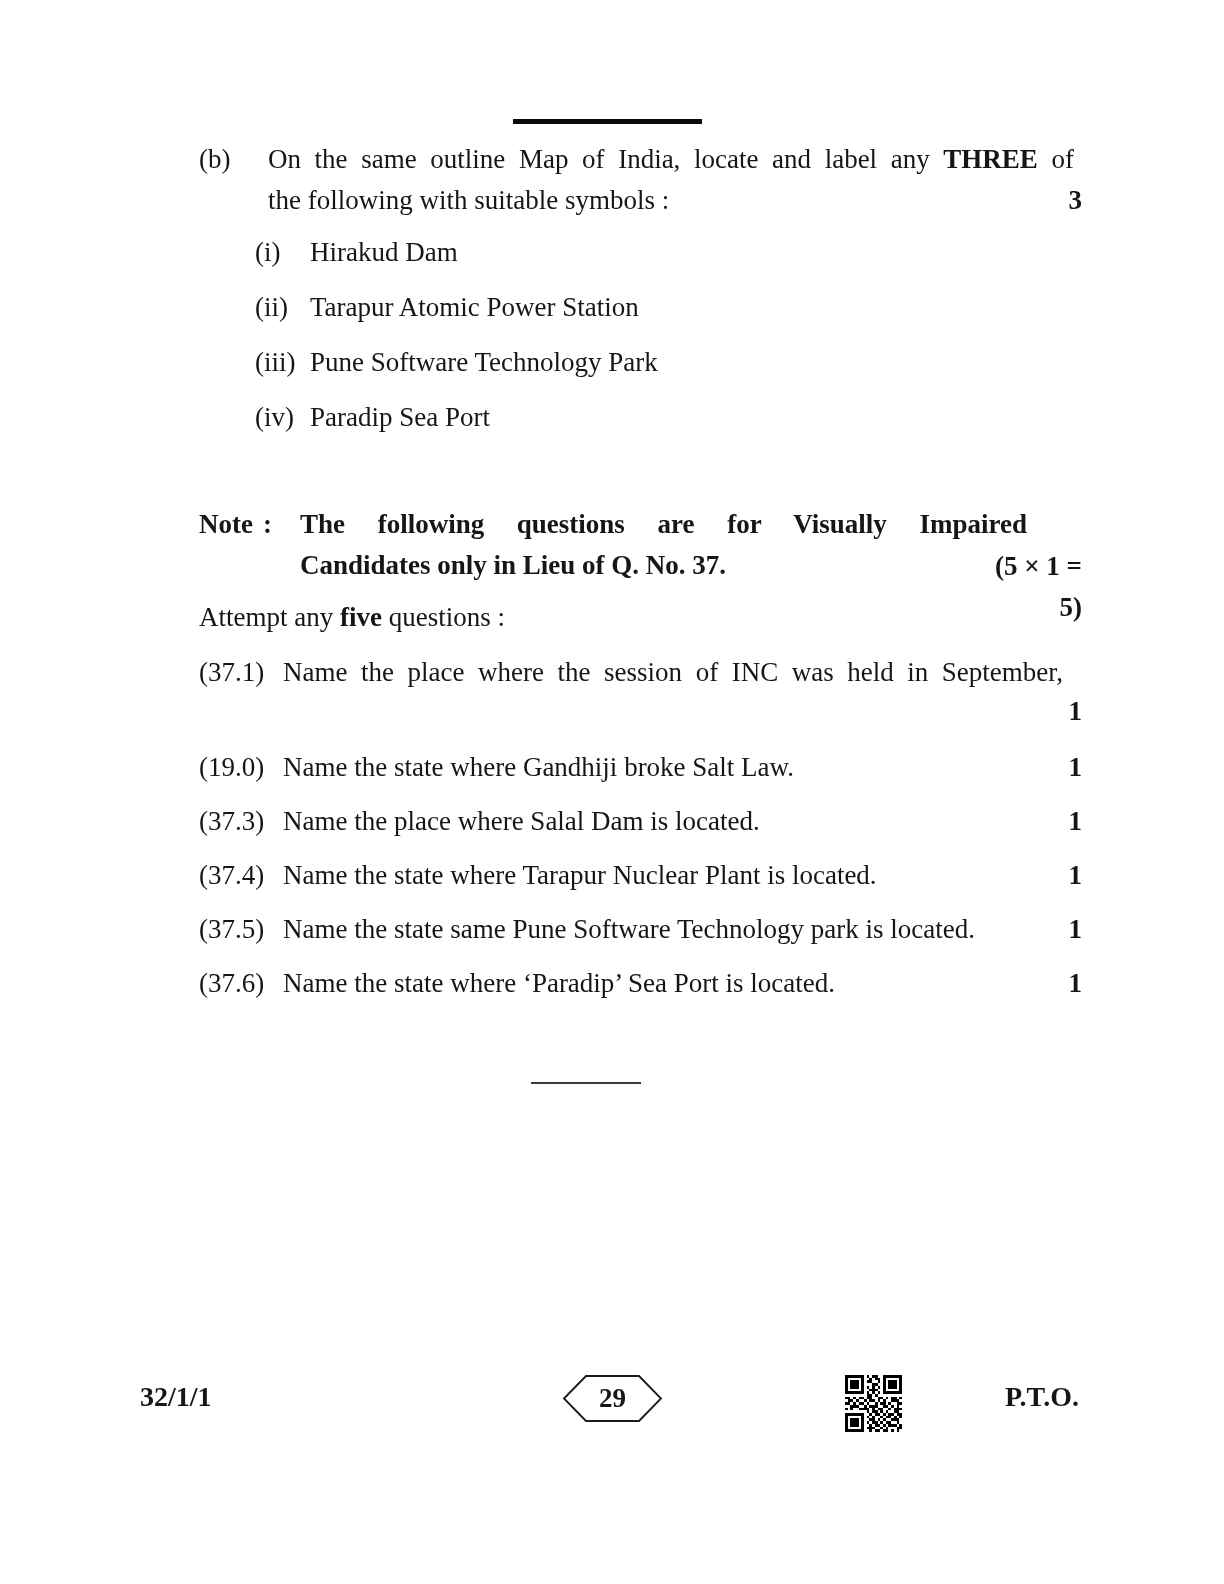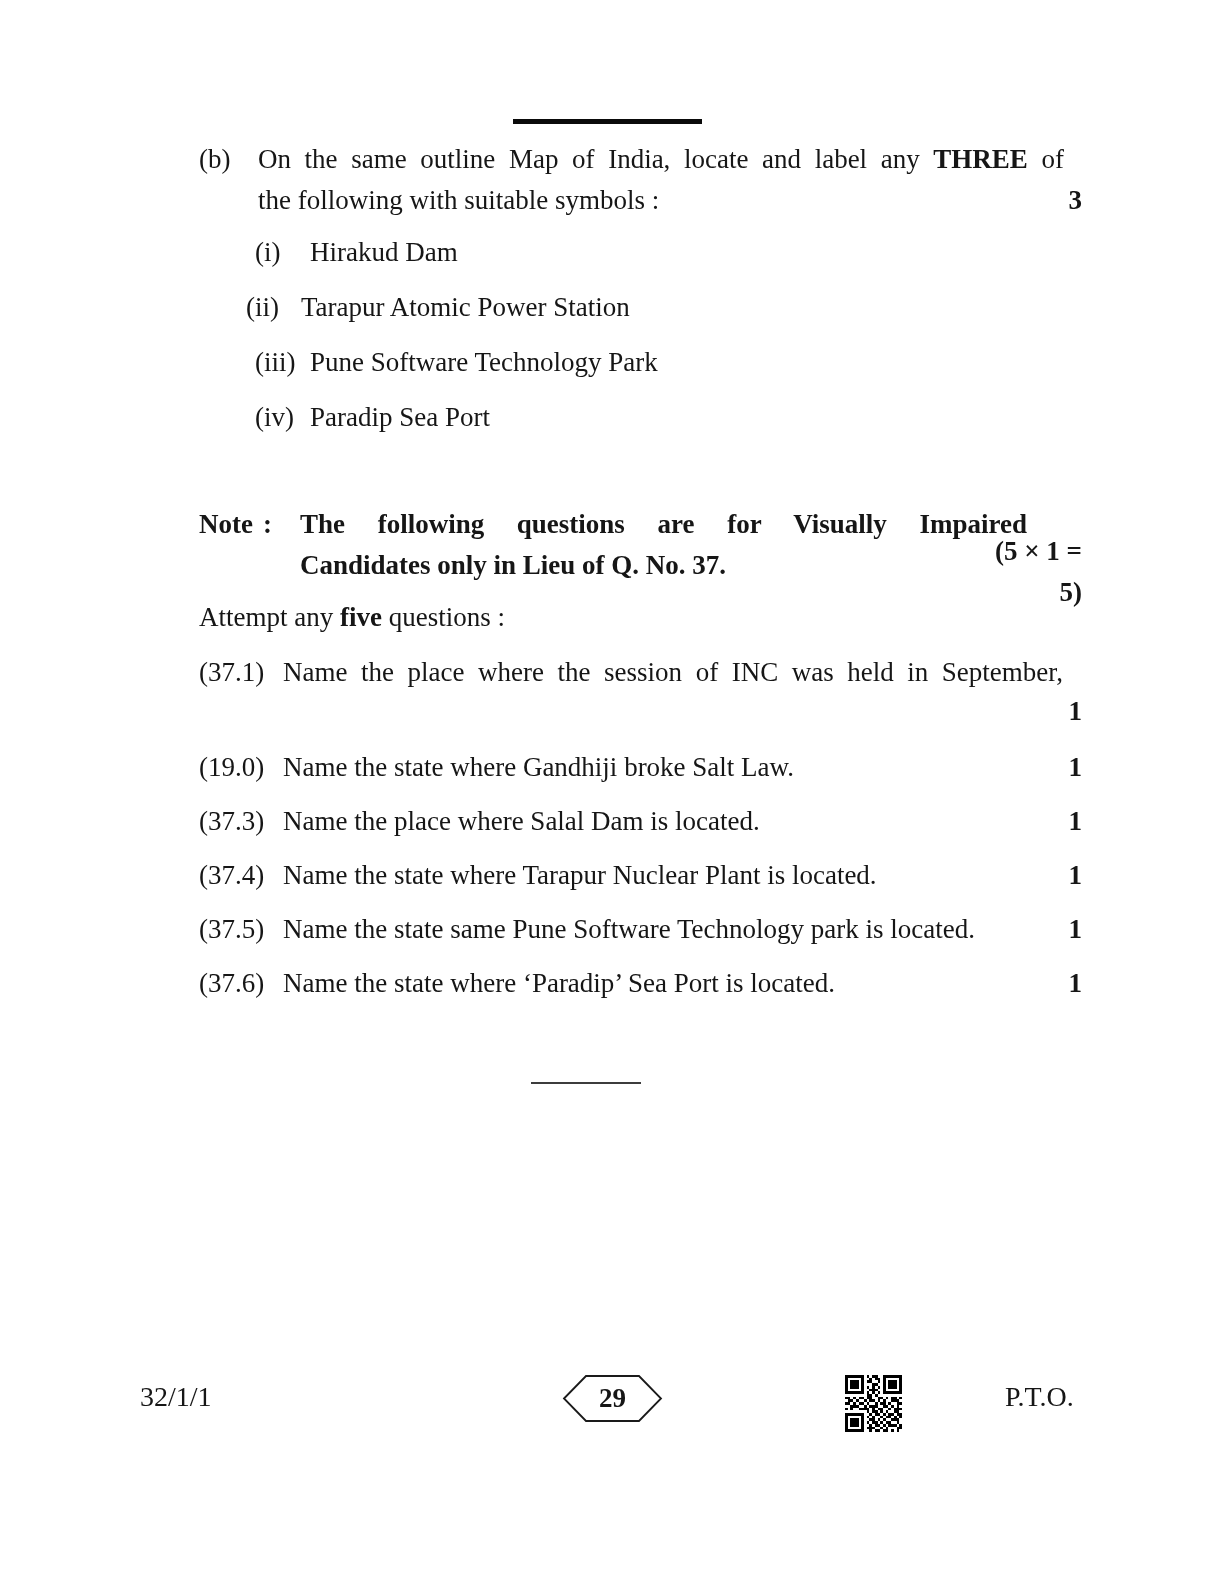--- a/index.html
+++ b/index.html
@@ -32,21 +32,21 @@
   }
   .mark {
     position: absolute;
     left: 982px; width: 100px;
     text-align: right;
     font-weight: bold;
   }
   .item .rn { display: inline-block; width: 55px; }
   .qnum { position: absolute; left: 199px; }
   .qtext { position: absolute; left: 283px; width: 780px; }
-  .footer-text { font-size: 28px; font-weight: normal; text-align: center; }
+  .footer-text { font-size: 28px; font-weight: bold; text-align: center; }
   .hexwrap {
     position: absolute;
     left: 562px; top: 1374px;
     width: 101px; height: 49px;
   }
   .hexwrap svg { position: absolute; left: 0; top: 0; }
   .hexnum {
     position: absolute; left: 0; top: 0;
     width: 101px; height: 49px;
     display: flex; align-items: center; justify-content: center;
@@ -58,38 +58,38 @@
   }
 </style>
 </head>
 <body>
 
 <div class="page">
 
   <div class="rule-top"></div>
 
   <div class="abs" style="left:199px;top:139px">(b)</div>
-  <div class="abs" style="left:258px;top:139px;width:806px">
+  <div class="abs" style="left:268px;top:139px;width:806px">
     <div class="just"><span>On the same outline Map of India, locate and label any </span><span class="b">THREE</span><span> of</span></div>
     <div>the following with suitable symbols :</div>
   </div>
   <div class="mark" style="top:180px">3</div>
 
   <div class="abs item" style="left:255px;top:232px"><span class="rn">(i)</span><span>Hirakud Dam</span></div>
-  <div class="abs item" style="left:246px;top:287px"><span class="rn">(ii)</span><span>Tarapur Atomic Power Station</span></div>
+  <div class="abs item" style="left:255px;top:287px"><span class="rn">(ii)</span><span>Tarapur Atomic Power Station</span></div>
   <div class="abs item" style="left:255px;top:342px"><span class="rn">(iii)</span><span>Pune Software Technology Park</span></div>
   <div class="abs item" style="left:255px;top:397px"><span class="rn">(iv)</span><span>Paradip Sea Port</span></div>
 
   <div class="abs b" style="left:199px;top:504px">Note</div>
   <div class="abs b" style="left:263px;top:504px">:</div>
   <div class="abs b" style="left:300px;top:504px;width:727px">
     <div class="just">The following questions are for Visually Impaired</div>
     <div>Candidates only in Lieu of Q. No. 37.</div>
   </div>
-  <div class="mark" style="top:531px">(5 × 1 = 5)</div>
+  <div class="mark" style="top:546px">(5 × 1 = 5)</div>
 
   <div class="abs" style="left:199px;top:597px"><span>Attempt any </span><span class="b">five</span><span> questions :</span></div>
 
   <div class="qnum" style="top:652px">(37.1)</div>
   <div class="qtext" style="top:652px">
     <div class="just">Name the place where the session of INC was held in September,</div>
   </div>
   <div class="mark" style="top:691px">1</div>
 
   <div class="qnum" style="top:747px">(19.0)</div>

